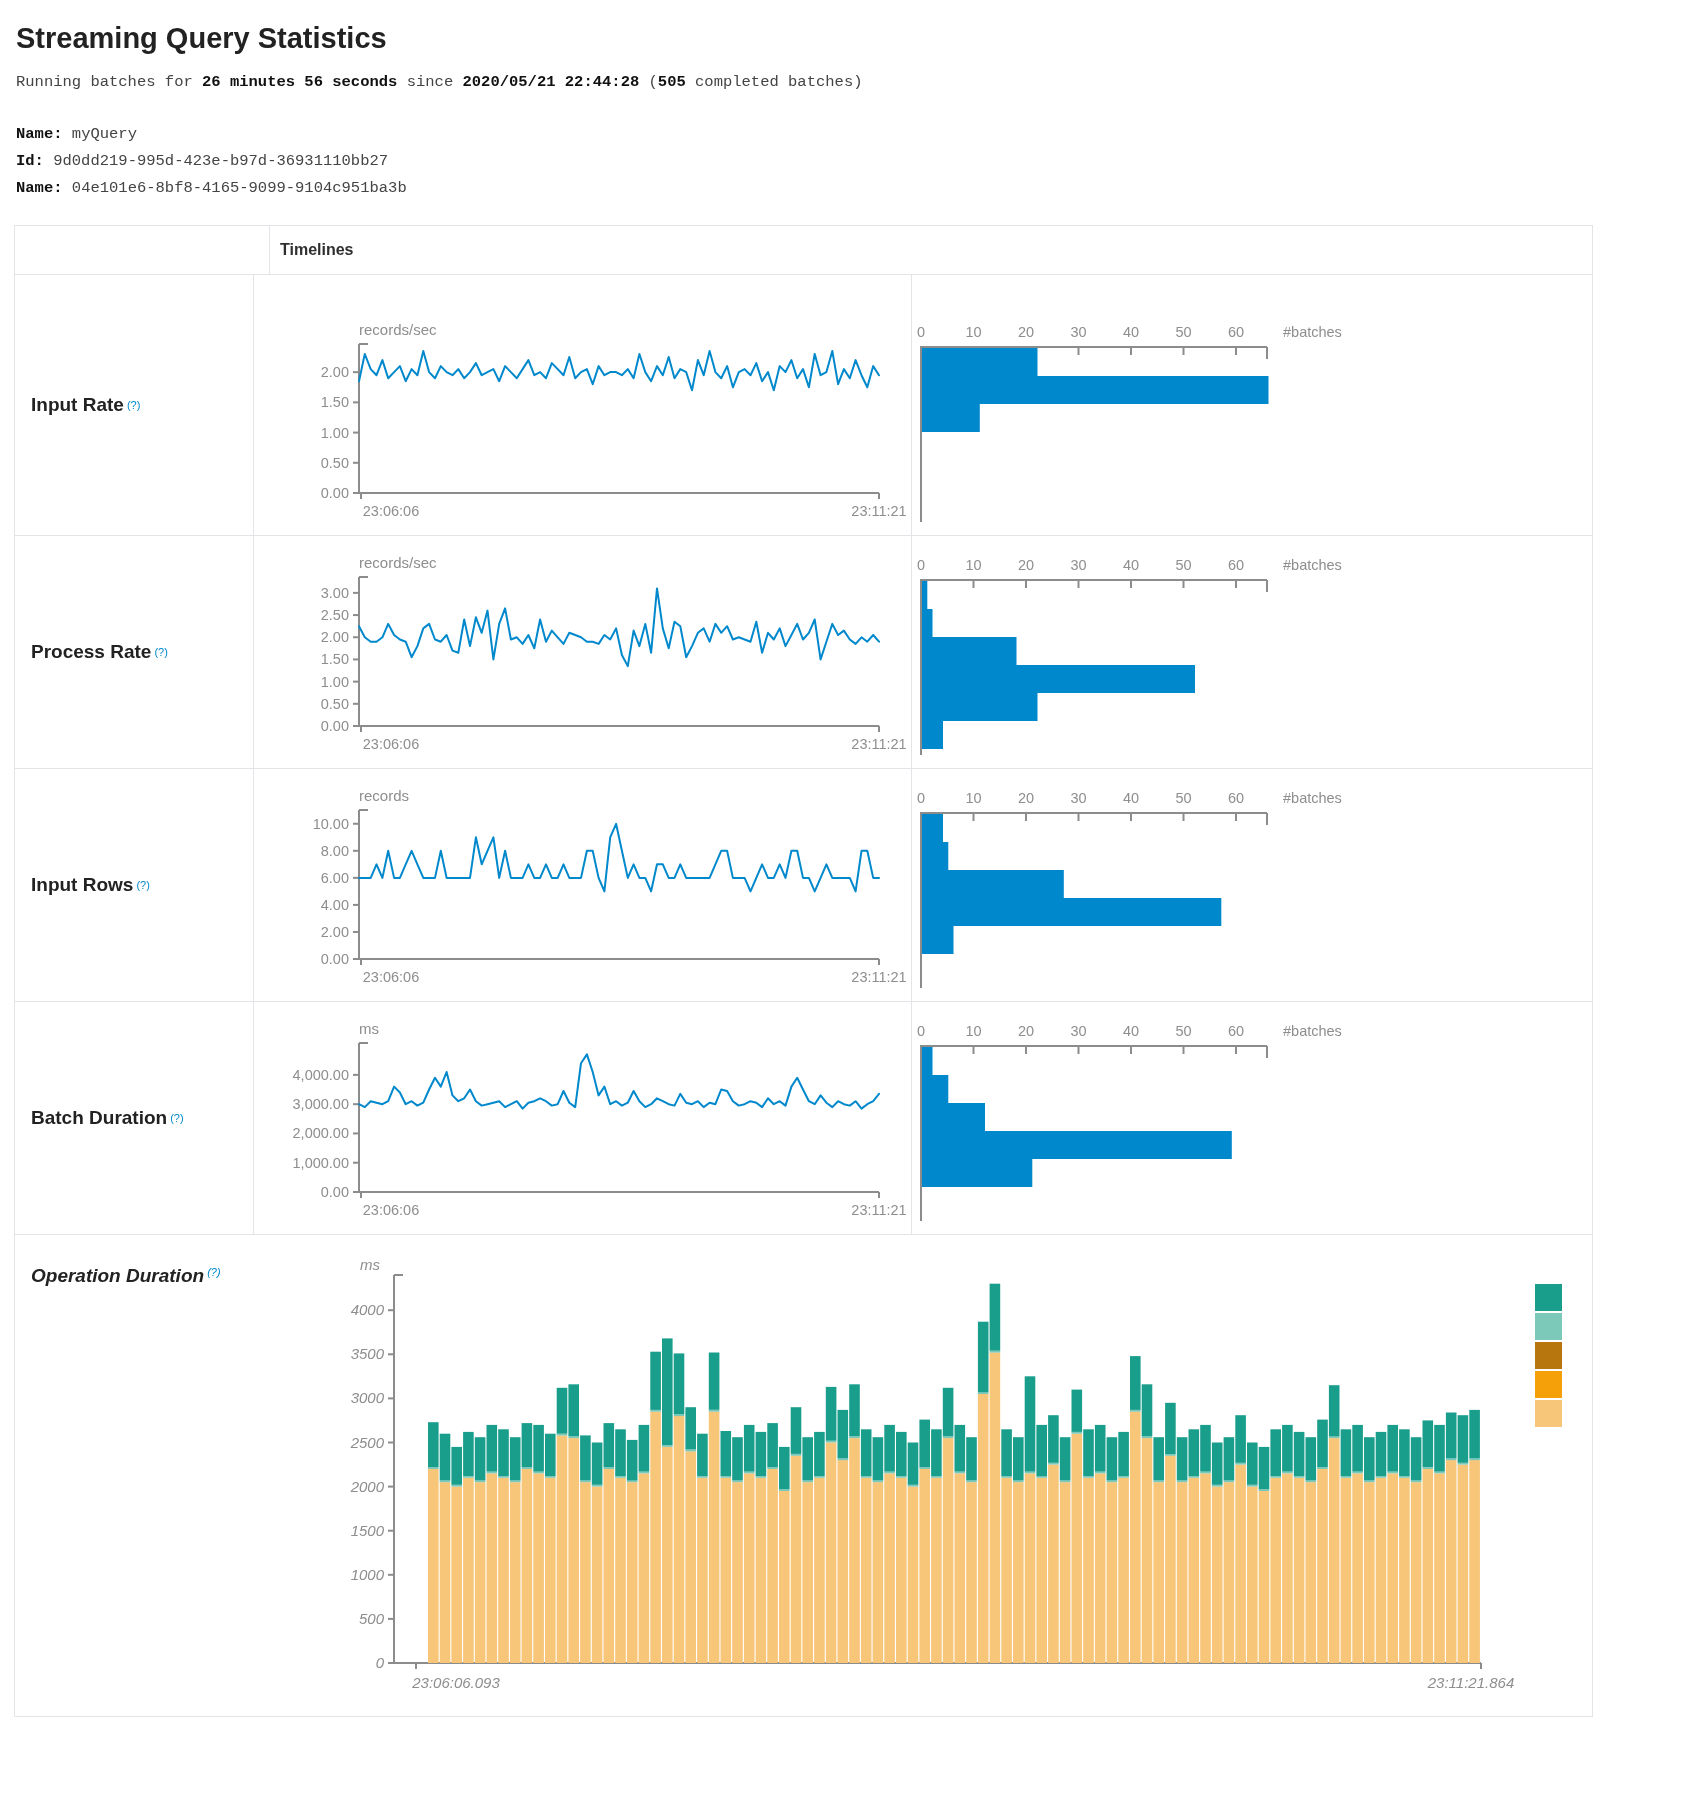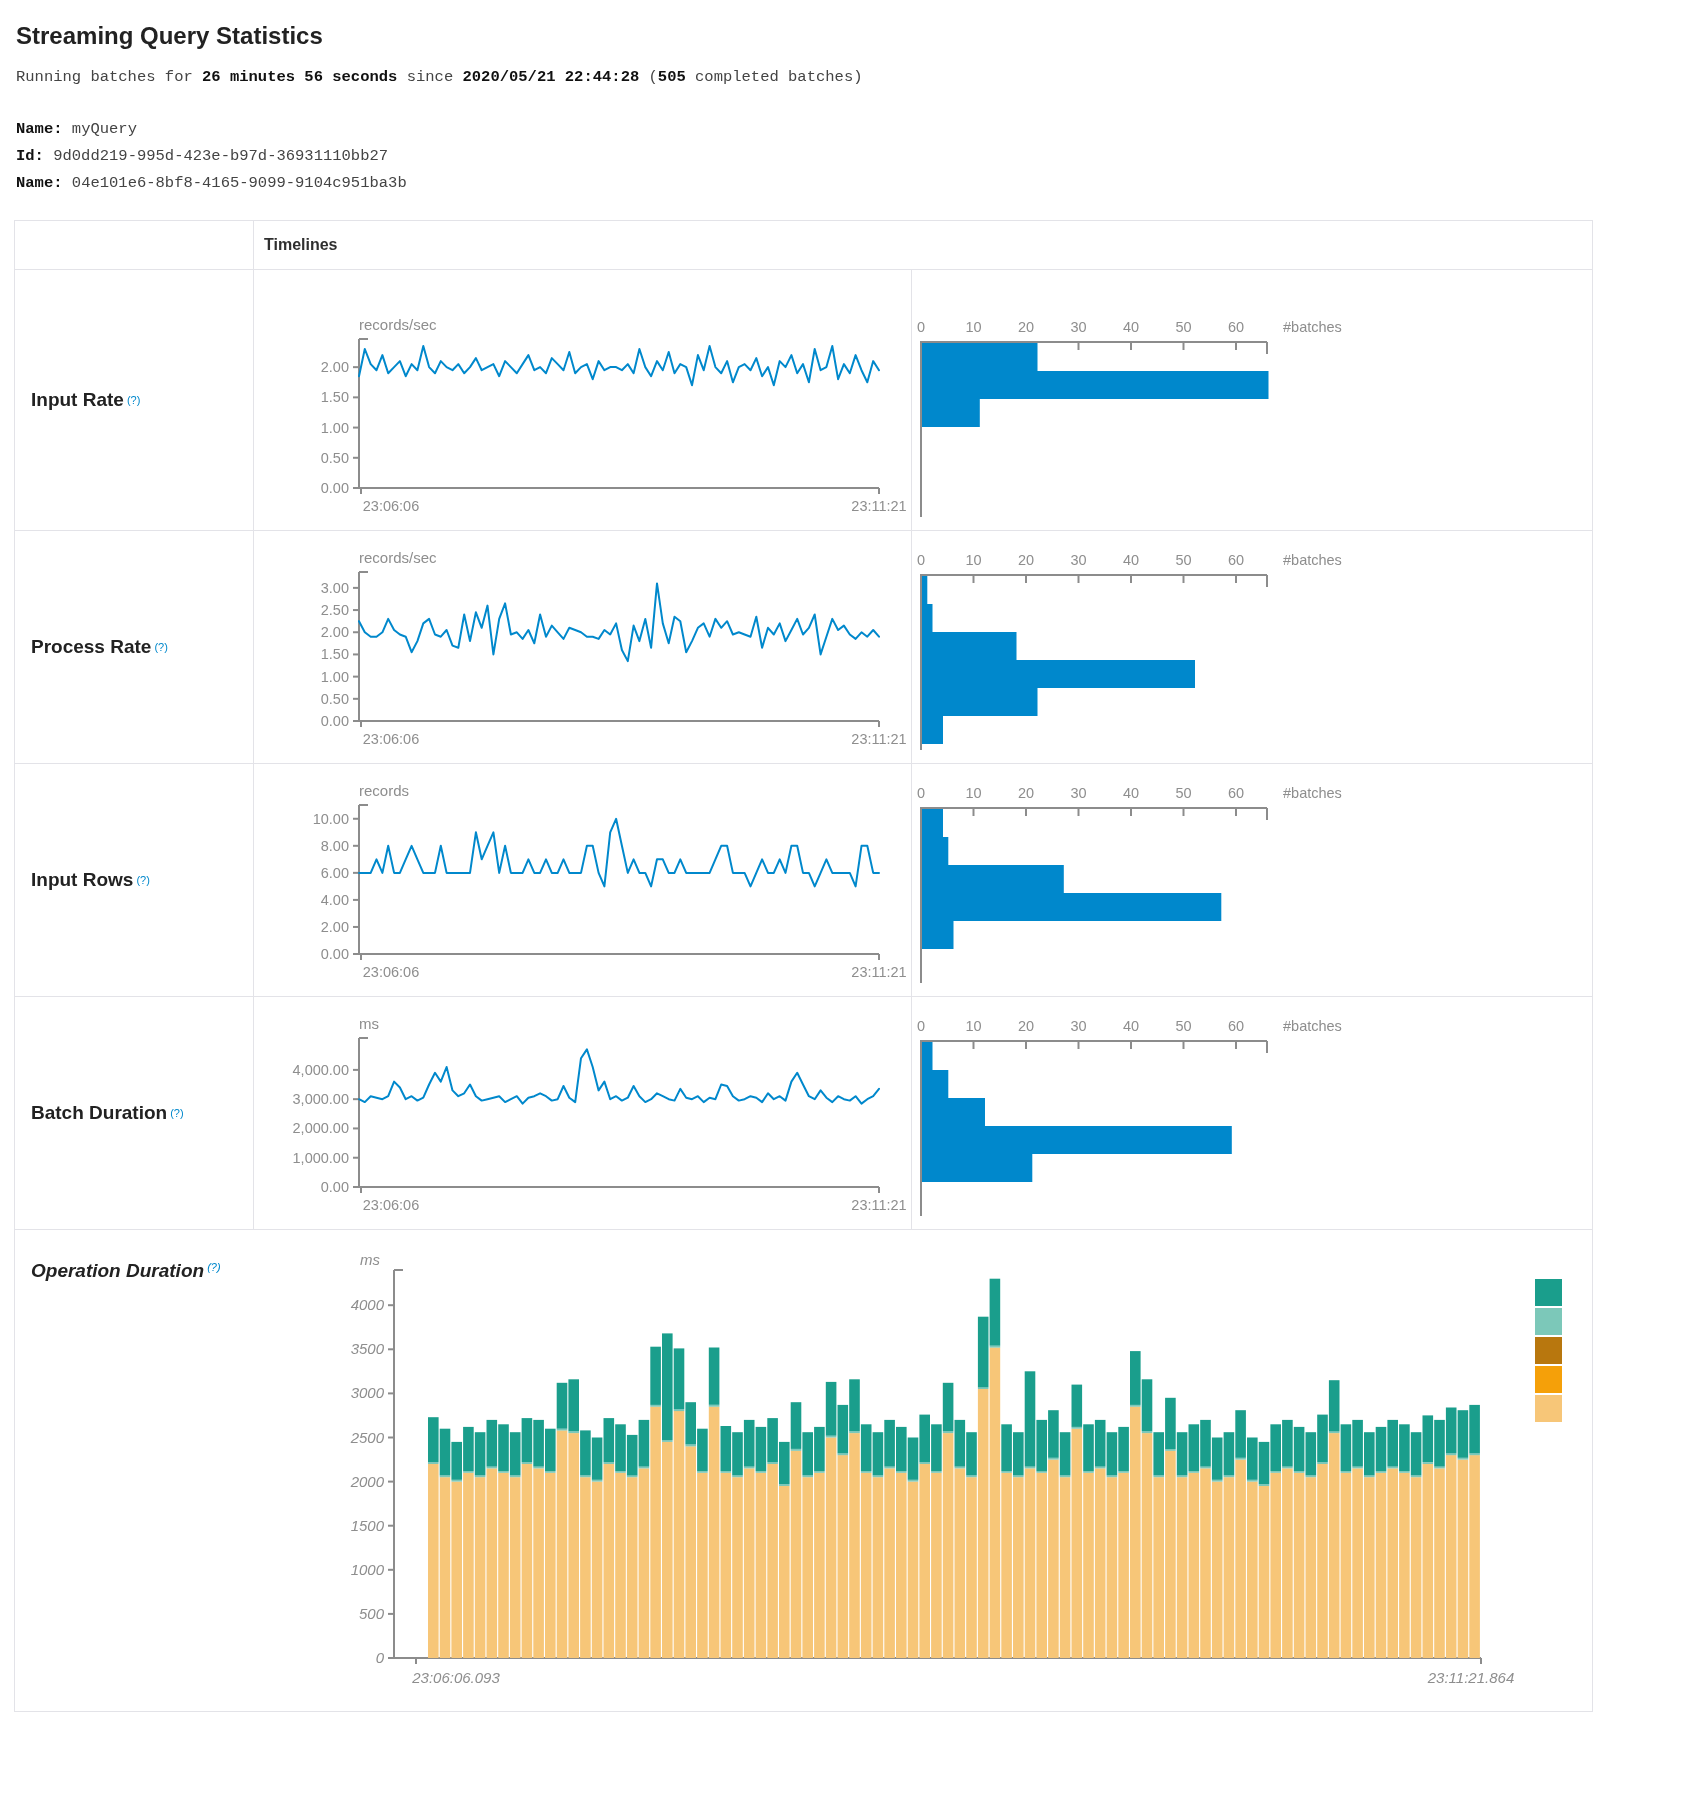--- a/index.html
+++ b/index.html
@@ -1,25 +1,25 @@
 <!DOCTYPE html>
 <html><head>
 <meta charset="utf-8">
 <style>
   html,body{margin:0;padding:0;background:#fff;}
   body{font-family:"Liberation Sans","DejaVu Sans",sans-serif;color:#333;width:1693px;}
   .page{padding:14px 0 0 14px;width:1577px;}
-  h1{font-size:24px;font-weight:700;color:#222;margin:8px 0 18px 2px;}
+  h1{font-size:29px;font-weight:700;color:#222;margin:8px 0 18px 2px;}
   .running{font-size:15.5px;color:#444;margin:0 0 34px 2px;font-family:Liberation Mono, monospace;}
   .running b{color:#111;}
   .meta{margin:0 0 28px 2px;font-size:15.5px;color:#444;}
   .meta p{margin:0 0 9px 0;font-family:Liberation Mono, monospace;}
   .meta b{color:#111;}
   .stats-table{border:1px solid #e3e3e8;width:1577px;}
-  .thead{display:grid;grid-template-columns:238px 658px 679px;border-bottom:1px solid #e3e3e8;}
+  .thead{display:grid;grid-template-columns:238px 658px 679px;border-bottom:1px solid #e3e3e8;gap:16px;}
   .thead .cell{padding:15px 10px;font-size:16px;font-weight:700;color:#2f2f2f;}
   .thead .c-time,.trow .c-time{border-left:1px solid #e3e3e8;}
   .thead .c-hist,.trow .c-hist{border-left:1px solid #e3e3e8;}
   .trow{display:grid;grid-template-columns:238px 658px 679px;border-bottom:1px solid #e3e3e8;}
   .trow:last-child{border-bottom:none;}
   .c-label{display:flex;align-items:center;padding-left:16px;}
   .metric-label{font-size:19px;font-weight:700;color:#222;}
   sup.help{color:#0088cc;font-size:11px;margin-left:3px;cursor:pointer;}
   .c-time svg,.c-hist svg{display:block;}
   .trow.tall .c-time svg,.trow.tall .c-hist svg{margin-top:42px;}

